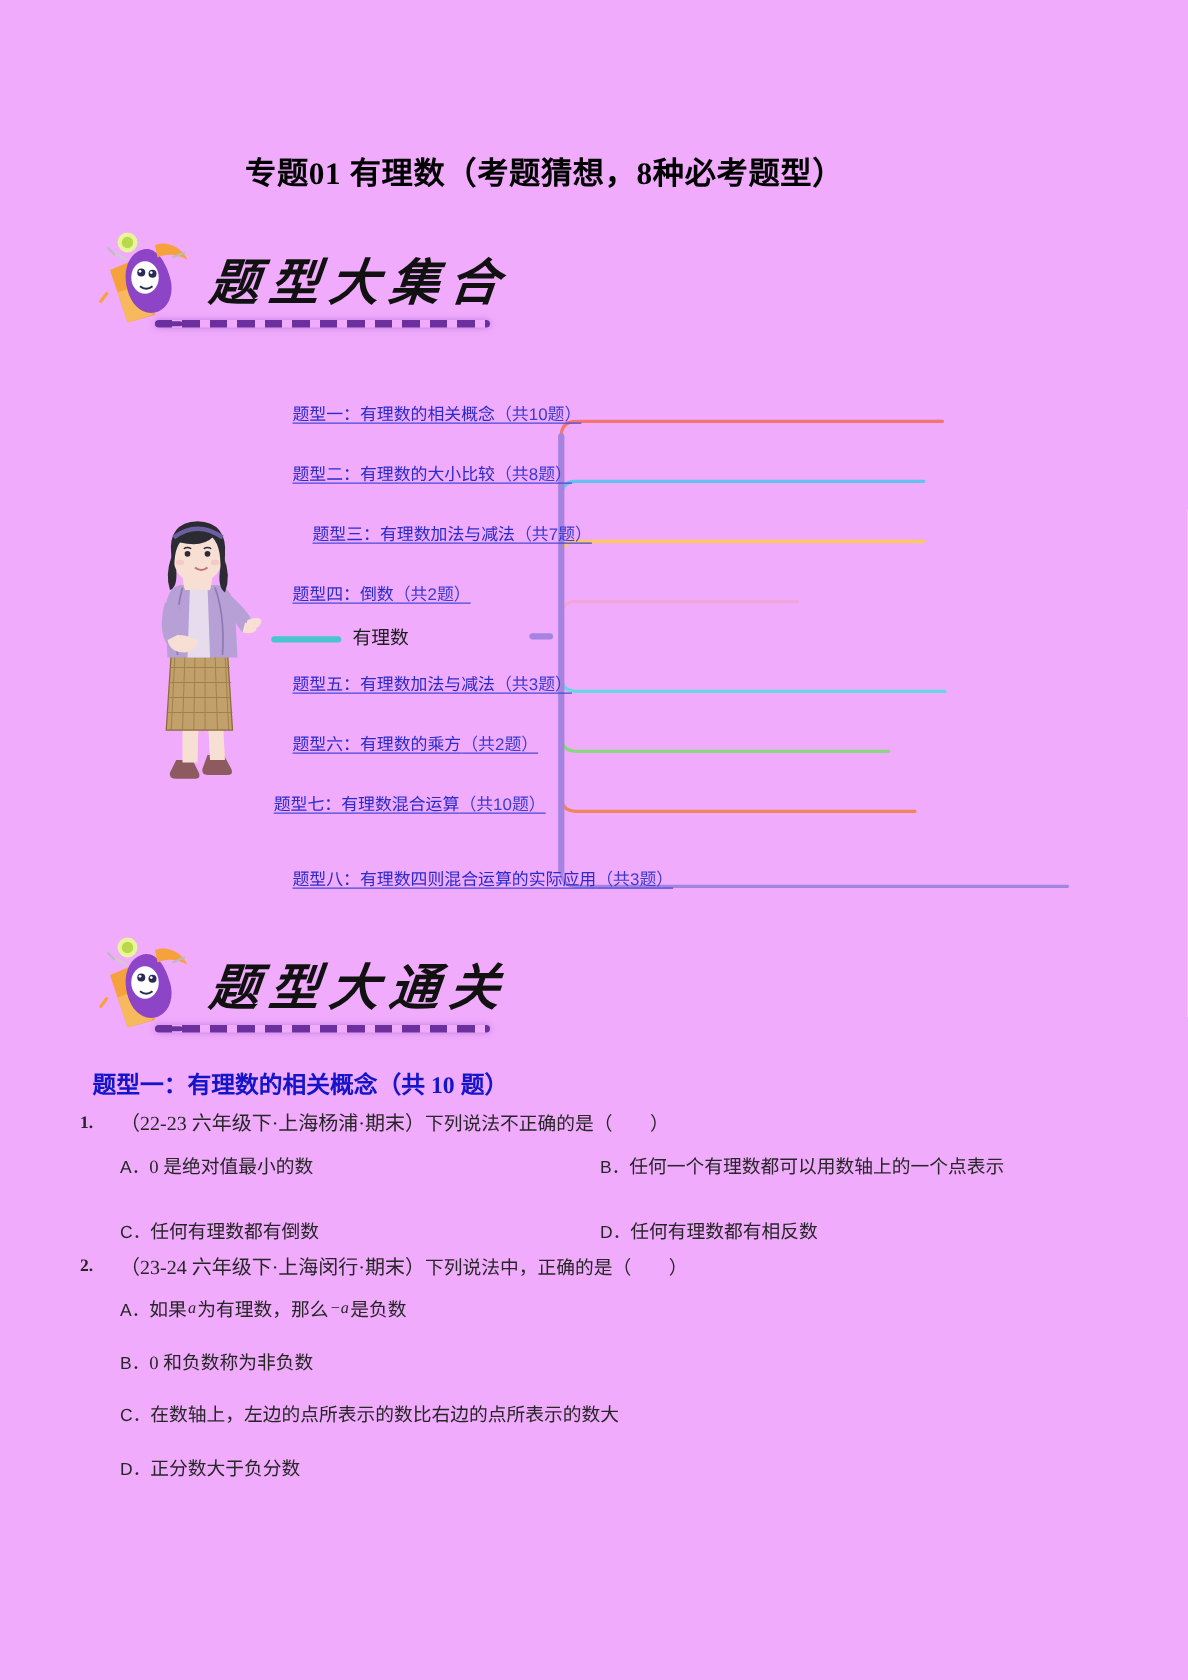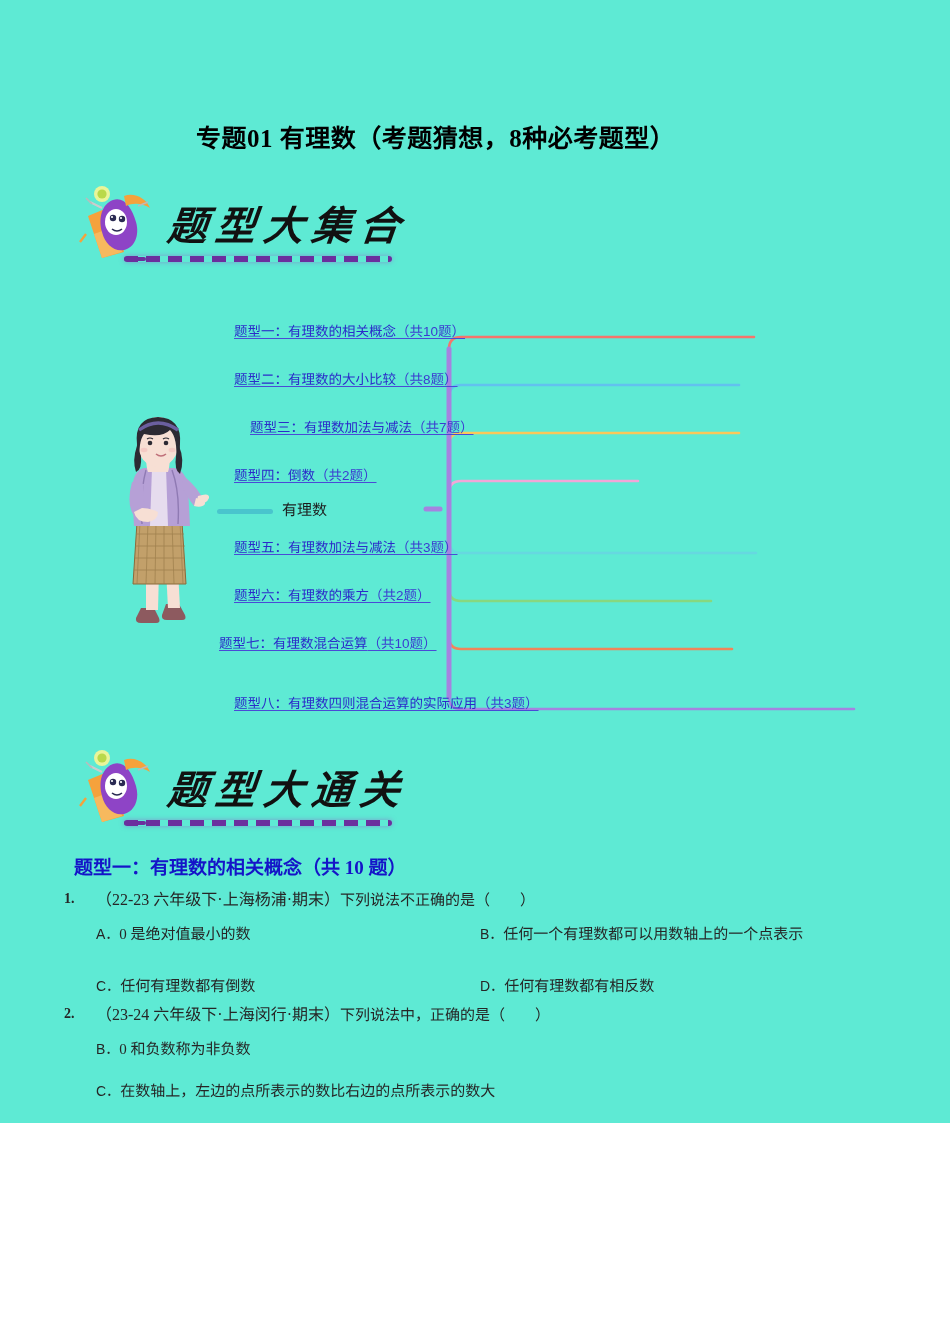--- a/index.html
+++ b/index.html
@@ -7,24 +7,24 @@
   body{
     width:950px;
     background:#ffffff;
     font-family:"Liberation Serif","DejaVu Serif",serif;
     color:#1a1a1a;
     -webkit-font-smoothing:antialiased;
   }
   .page{
     position:relative;
     width:950px;
-    height:1123px;
+    height:1344px;
     box-sizing:border-box;
     overflow:hidden;
-    background:#5eead4;
+    background:#f0abfc;
   }
 
   
   .doc-title{
     position:absolute;
     left:196px;
     top:118px;
     font-size:25px;
     font-weight:bold;
     letter-spacing:0.5px;
@@ -347,19 +347,20 @@
       <div class="opt"><span class="opt-key">D．</span><span>任何有理数都有相反数</span></div>
     </div>
   </div>
 
   <div class="q" id="q2">
     <div class="q-stem">
       <span class="q-num">2.</span>
       <span class="q-src">（23-24 六年级下·上海闵行·期末）</span><span>下列说法中，正确的是（　　）</span>
     </div>
     <div class="opts-stack">
+      <div class="opt"><span class="opt-key">A．</span><span>如果</span><span class="mathvar">a</span><span>为有理数，那么</span><span class="mathvar">−a</span><span>是负数</span></div>
       <div class="opt"><span class="opt-key">B．</span><span>0 和负数称为非负数</span></div>
       <div class="opt"><span class="opt-key">C．</span><span>在数轴上，左边的点所表示的数比右边的点所表示的数大</span></div>
       <div class="opt"><span class="opt-key">D．</span><span>正分数大于负分数</span></div>
     </div>
   </div>
 
 </div>
 
 </body></html>

